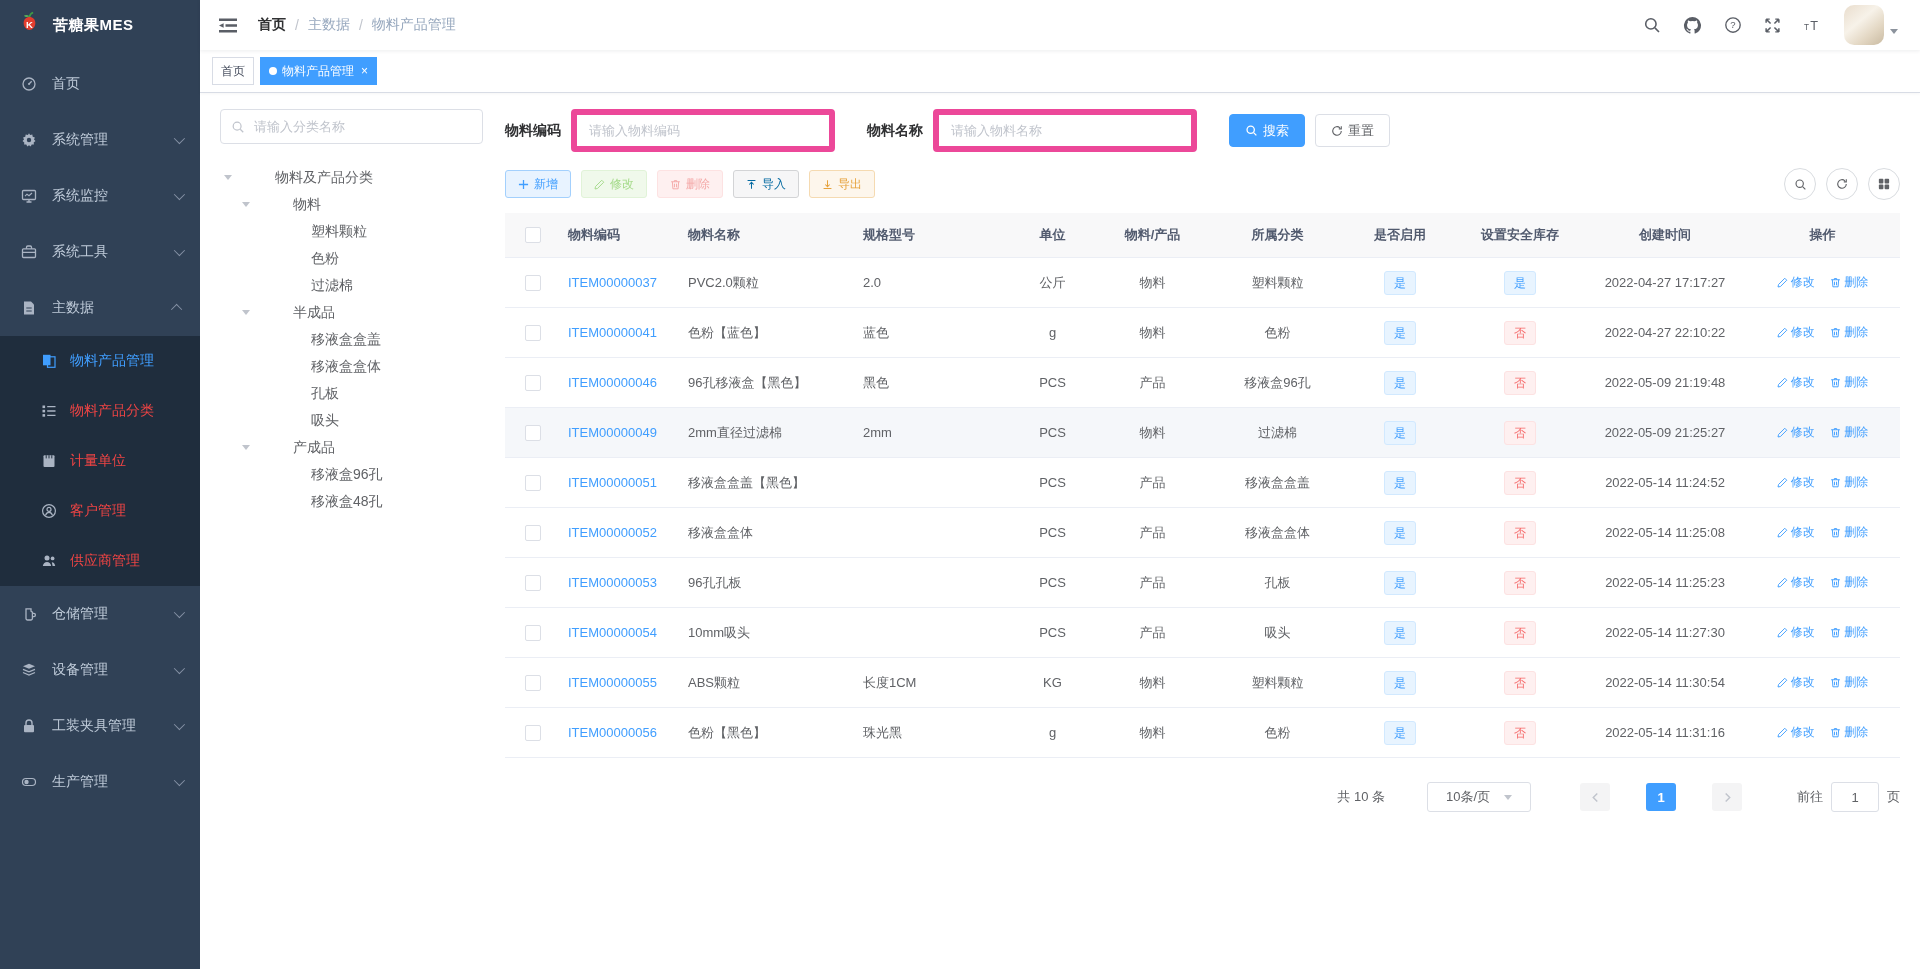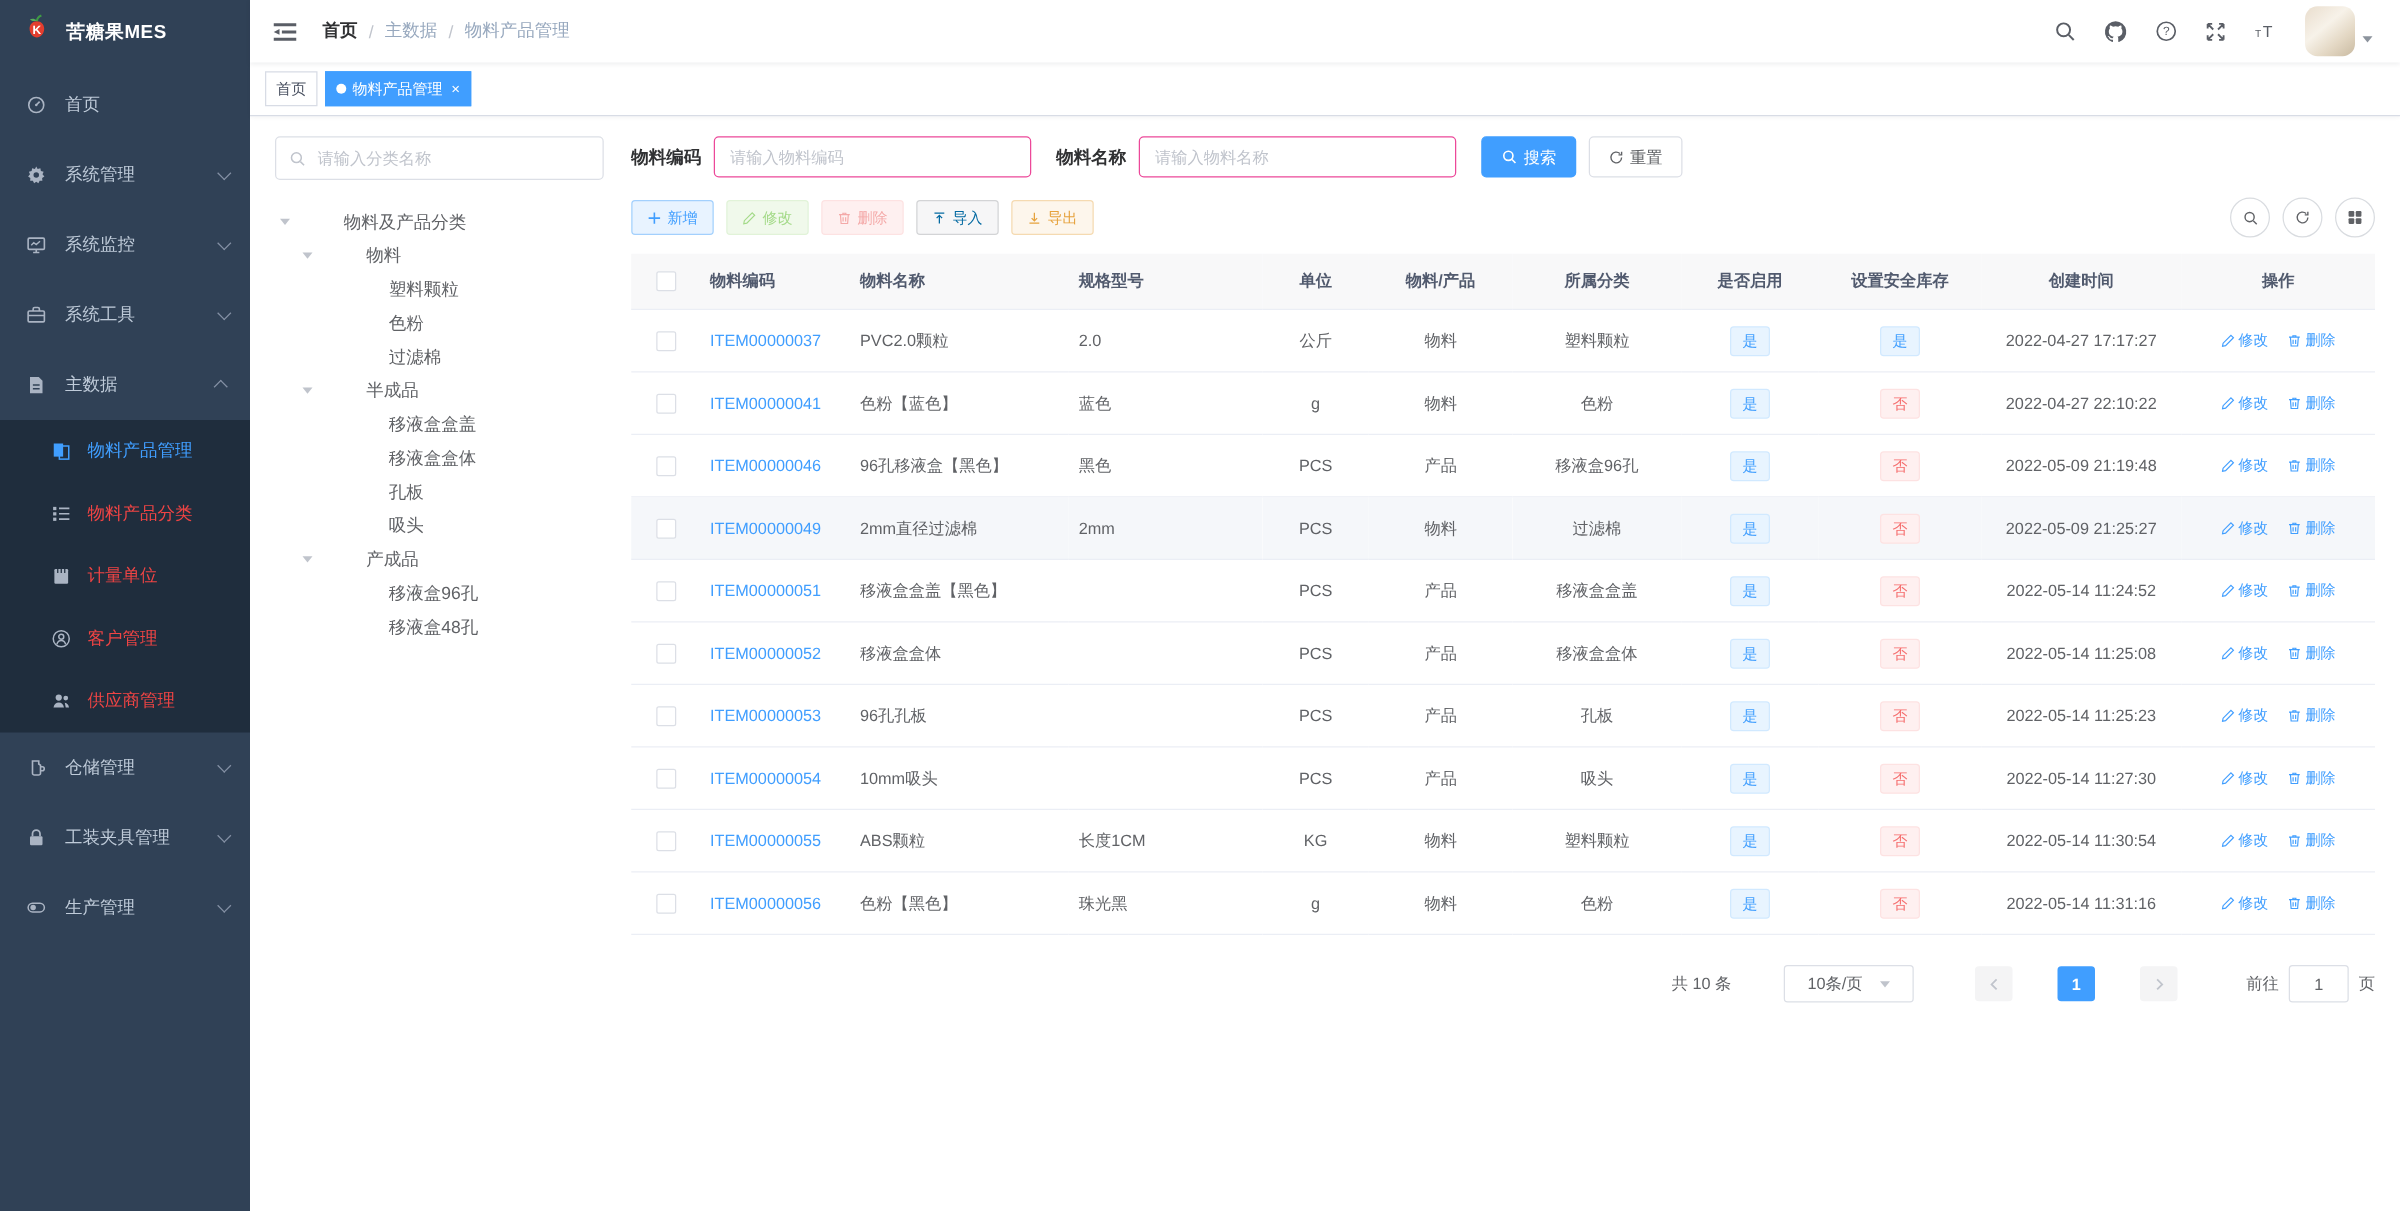--- a/index.html
+++ b/index.html
@@ -53,21 +53,21 @@
   .panel-search input{border:none;outline:none;flex:1;font-size:13px;color:#606266;background:transparent;}
   input::placeholder{color:#c0c4cc;}
   .tree{margin-top:20px;color:#606266;}
   .tree-row{height:27px;display:flex;align-items:center;cursor:pointer;white-space:nowrap;gap:36px;}
   .tree-caret{width:0;height:0;border-left:4px solid transparent;border-right:4px solid transparent;border-top:5px solid #c0c4cc;margin-right:7px;flex-shrink:0;}
   .tree-spacer{width:8px;margin-right:7px;flex-shrink:0;}
 
   .right-panel{flex:1;min-width:0;display:flex;flex-direction:column;}
   .filter-row{display:flex;align-items:center;}
   .f-label{font-weight:700;color:#303133;margin-right:10px;white-space:nowrap;}
-  .f-input{width:228px;height:31px;border:1px solid #ec4899;border-radius:4px;padding:0 12px;font-size:13px;outline:none;color:#606266;margin-right:20px;}
+  .f-input{width:228px;height:31px;border:6px solid #ec4899;border-radius:4px;padding:0 12px;font-size:13px;outline:none;color:#606266;margin-right:32px;}
   .btn-search{height:33px;padding:0 15px;background:#409EFF;color:#fff;border:1px solid #409EFF;border-radius:4px;font-size:13px;
     display:inline-flex;align-items:center;gap:5px;cursor:pointer;}
   .btn-reset{height:33px;padding:0 15px;background:#fff;color:#606266;border:1px solid #dcdfe6;border-radius:4px;font-size:13px;
     display:inline-flex;align-items:center;gap:5px;cursor:pointer;margin-left:10px;}
 
   .toolbar-row{display:flex;align-items:center;margin-top:16px;}
   .btn{height:28px;padding:0 12px;border-radius:3px;font-size:12px;display:inline-flex;align-items:center;gap:5px;cursor:pointer;
     border:1px solid transparent;margin-right:10px;}
   .btn-add{background:#e8f3ff;border-color:#a3d0fd;color:#409EFF;}
   .btn-edit{background:#f0f9eb;border-color:#e1f3d8;color:#a4da89;}
@@ -227,20 +227,30 @@
        </div>
         </div>
         <div class="menu-item">
        <span class="m-icon">
             <svg viewBox="0 0 16 16" fill="none" stroke="currentColor" stroke-width="1.3">
               <path d="M5 2.8h5v2.4l1.4 1v6.3A1.5 1.5 0 0 1 9.9 14H6.5A1.5 1.5 0 0 1 5 12.5z"></path>
               <path d="M11.4 7.4h1.4a1.6 1.6 0 0 1 0 3.2h-1.4"></path>
             </svg>
           </span>
        <span class="m-label">仓储管理</span>
+       <span class="m-arrow "></span>
+     </div>
+        <div class="menu-item">
+       <span class="m-icon">
+            <svg viewBox="0 0 16 16">
+              <path d="M8 1.8l6 2.5L8 6.8 2 4.3z" fill="currentColor"></path>
+              <path d="M2 7.4L8 9.9l6-2.5M2 10.5L8 13l6-2.5" stroke="currentColor" fill="none" stroke-width="1.2"></path>
+            </svg>
+          </span>
+       <span class="m-label">设备管理</span>
        <span class="m-arrow "></span>
      </div>
         <div class="menu-item">
        <span class="m-icon">
             <svg viewBox="0 0 16 16">
               <rect x="3" y="7" width="10" height="7.2" rx="1" fill="currentColor"></rect>
               <path d="M5 7V5a3 3 0 0 1 6 0v2" fill="none" stroke="currentColor" stroke-width="1.4"></path>
             </svg>
           </span>
        <span class="m-label">工装夹具管理</span>

